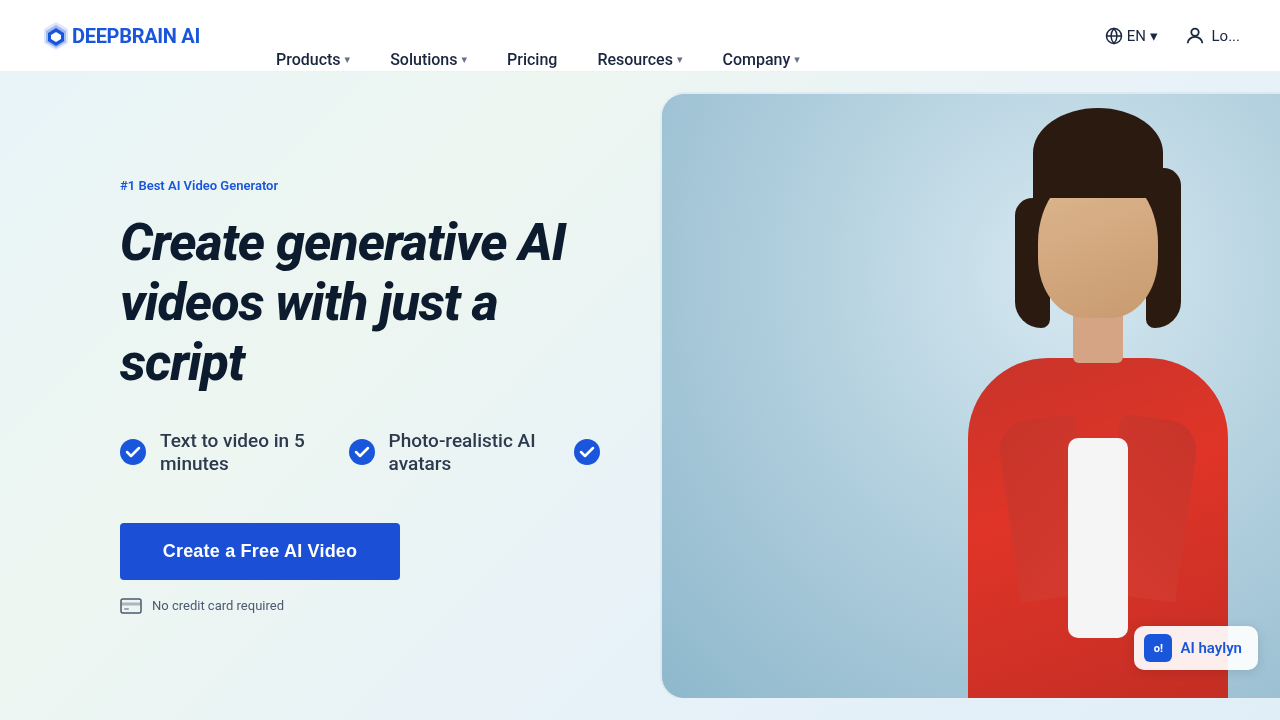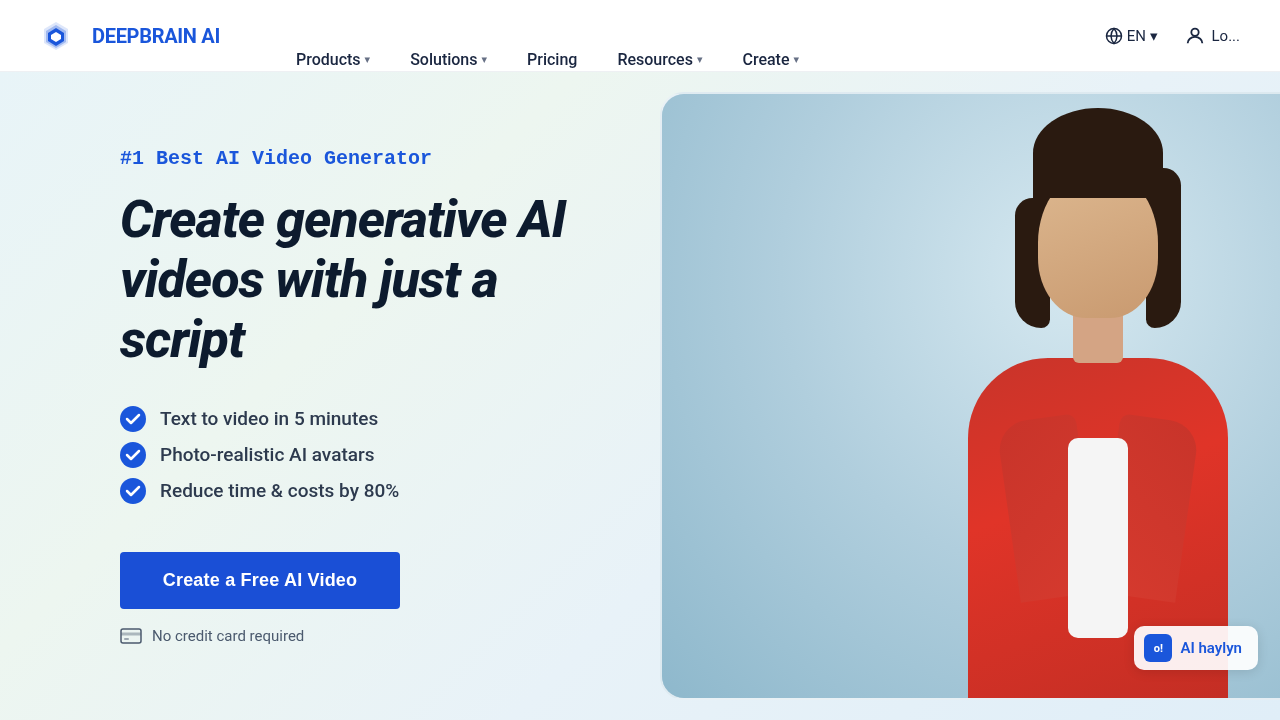--- a/index.html
+++ b/index.html
@@ -18,21 +18,21 @@
       height: 72px;
       padding: 0 40px;
       background: #fff;
       border-bottom: 1px solid #eef0f3;
       position: relative;
       z-index: 10;
     }
     .logo {
       display: flex;
       align-items: center;
-      gap: 20px;
+      gap: 0;
       margin-right: 60px;
     }
     .logo-icon {
       width: 32px;
       height: 32px;
     }
     .logo-text {
       font-size: 20px;
       font-weight: 700;
       color: #0d1b2e;
@@ -96,39 +96,38 @@
       overflow: hidden;
     }
     .hero-left {
       flex: 0 0 660px;
       display: flex;
       flex-direction: column;
       justify-content: center;
       padding: 40px 60px 40px 120px;
     }
     .hero-badge {
-      font-size: 20px;
+      font-size: 13px;
       font-weight: 600;
       color: #1a56db;
       margin-bottom: 20px;
-      font-family: Liberation Mono, monospace;
     }
     .hero-title {
       font-size: 52px;
       font-weight: 800;
       color: #0d1b2e;
       line-height: 1.15;
       margin-bottom: 36px;
       letter-spacing: -1px;
       font-style: italic;
     }
     .feature-list {
       display: flex;
-      flex-direction: column;
-      gap: 10px;
+      flex-direction: row;
+      gap: 18px;
       margin-bottom: 48px;
     }
     .feature-item {
       display: flex;
       align-items: center;
       gap: 14px;
       font-size: 19px;
       color: #2d3a4e;
       font-weight: 500;
     }
@@ -148,23 +147,22 @@
       padding: 18px 36px;
       border-radius: 4px;
       cursor: pointer;
       border: none;
       width: 280px;
       margin-bottom: 18px;
       letter-spacing: 0.2px;
     }
     .no-credit {
       display: flex;
-      align-items: center;
       gap: 10px;
-      font-size: 15px;
+      font-size: 13px;
       color: #4b5a6e;
     }
 
     
     .hero-right {
       flex: 1;
       position: relative;
       display: flex;
       align-items: center;
       justify-content: flex-start;
@@ -348,21 +346,21 @@
       <span class="chevron">▾</span>
     </div>
     <div class="nav-item">
       <span>Pricing</span>
     </div>
     <div class="nav-item">
       <span>Resources</span>
       <span class="chevron">▾</span>
     </div>
     <div class="nav-item">
-      <span>Create</span>
+      <span>Company</span>
       <span class="chevron">▾</span>
     </div>
   </div>
 
   <div class="nav-right">
     <div class="lang-btn">
       <svg width="18" height="18" viewBox="0 0 24 24" fill="none" stroke="#1a2640" stroke-width="2">
         <circle cx="12" cy="12" r="10"></circle>
           <path d="M2 12h20"></path>
           <path d="M12 2a15.3 15.3 0 0 1 4 10 15.3 15.3 0 0 1-4 10 15.3 15.3 0 0 1-4-10 15.3 15.3 0 0 1 4-10z"></path>
@@ -401,21 +399,20 @@
           <circle cx="13" cy="13" r="13" fill="#1a56db"></circle>
           <polyline points="7,13 11,17 19,9" stroke="#fff" stroke-width="2.5" stroke-linecap="round" stroke-linejoin="round" fill="none"></polyline>
         </svg>
         <span>Photo-realistic AI avatars</span>
       </div>
       <div class="feature-item">
         <svg class="check-icon" viewBox="0 0 26 26" fill="none">
           <circle cx="13" cy="13" r="13" fill="#1a56db"></circle>
           <polyline points="7,13 11,17 19,9" stroke="#fff" stroke-width="2.5" stroke-linecap="round" stroke-linejoin="round" fill="none"></polyline>
         </svg>
-        <span>Reduce time &amp; costs by 80%</span>
       </div>
     </div>
 
     <button class="cta-btn">Create a Free AI Video</button>
 
     <div class="no-credit">
       <svg width="22" height="16" viewBox="0 0 22 16" fill="none">
         <rect x="1" y="1" width="20" height="14" rx="2" stroke="#4b5a6e" stroke-width="1.5" fill="none"></rect>
         <rect x="1" y="4.5" width="20" height="3" fill="#4b5a6e" opacity="0.4"></rect>
         <rect x="4" y="10" width="5" height="2" rx="1" fill="#4b5a6e" opacity="0.5"></rect>

